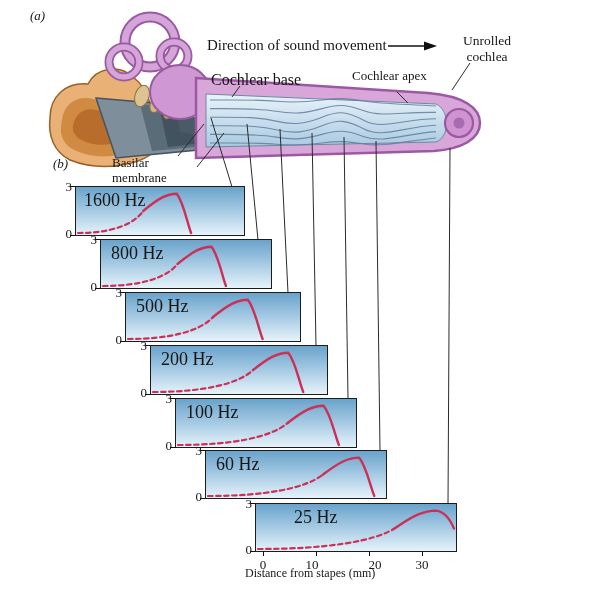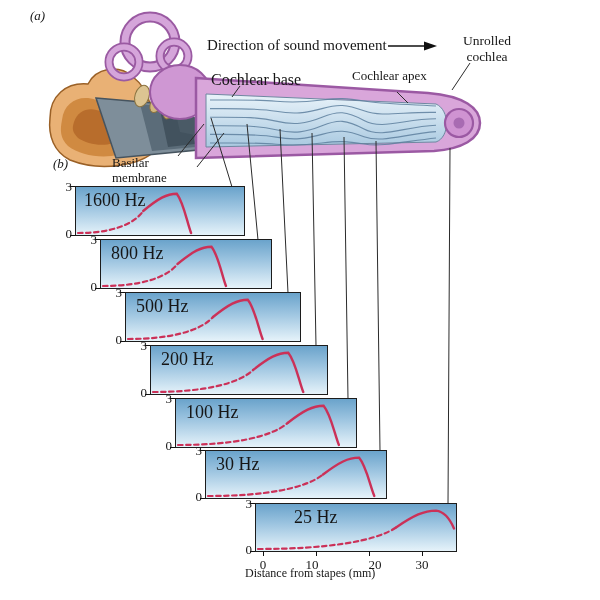--- a/index.html
+++ b/index.html
@@ -176,21 +176,21 @@
         <path d="M2 46 C 55.8 46, 94.86 38.400000000000006, 111.6 24" class="cd"></path>
         <path d="M111.6 24 C 127.8 11.52, 136.79999999999998 6.720000000000001, 147.6 6.720000000000001 C 154.79999999999998 15.360000000000001, 158.4 34.56, 162.9 46" class="cs"></path>
       </svg>
   </div>
 
   <div class="panel" style="left:205px;top:450px;width:182px;height:49px">
     <span class="ytick top">3</span>
     <span class="ytick bot">0</span>
     <i class="ymark top"></i>
     <i class="ymark bot"></i>
-    <span class="freq">30 Hz</span>
+    <span class="freq">60 Hz</span>
     <svg class="curve" viewBox="0 0 180 47">
         <path d="M2 45 C 58.5 45, 99.45 37.6, 117 23.5" class="cd"></path>
         <path d="M117 23.5 C 133.2 11.28, 142.2 6.580000000000001, 153 6.580000000000001 C 160.2 15.04, 163.8 33.839999999999996, 168.3 45" class="cs"></path>
       </svg>
   </div>
 
   <div class="panel" style="left:255px;top:503px;width:202px;height:49px">
     <span class="ytick top">3</span>
     <span class="ytick bot">0</span>
     <i class="ymark top"></i>

